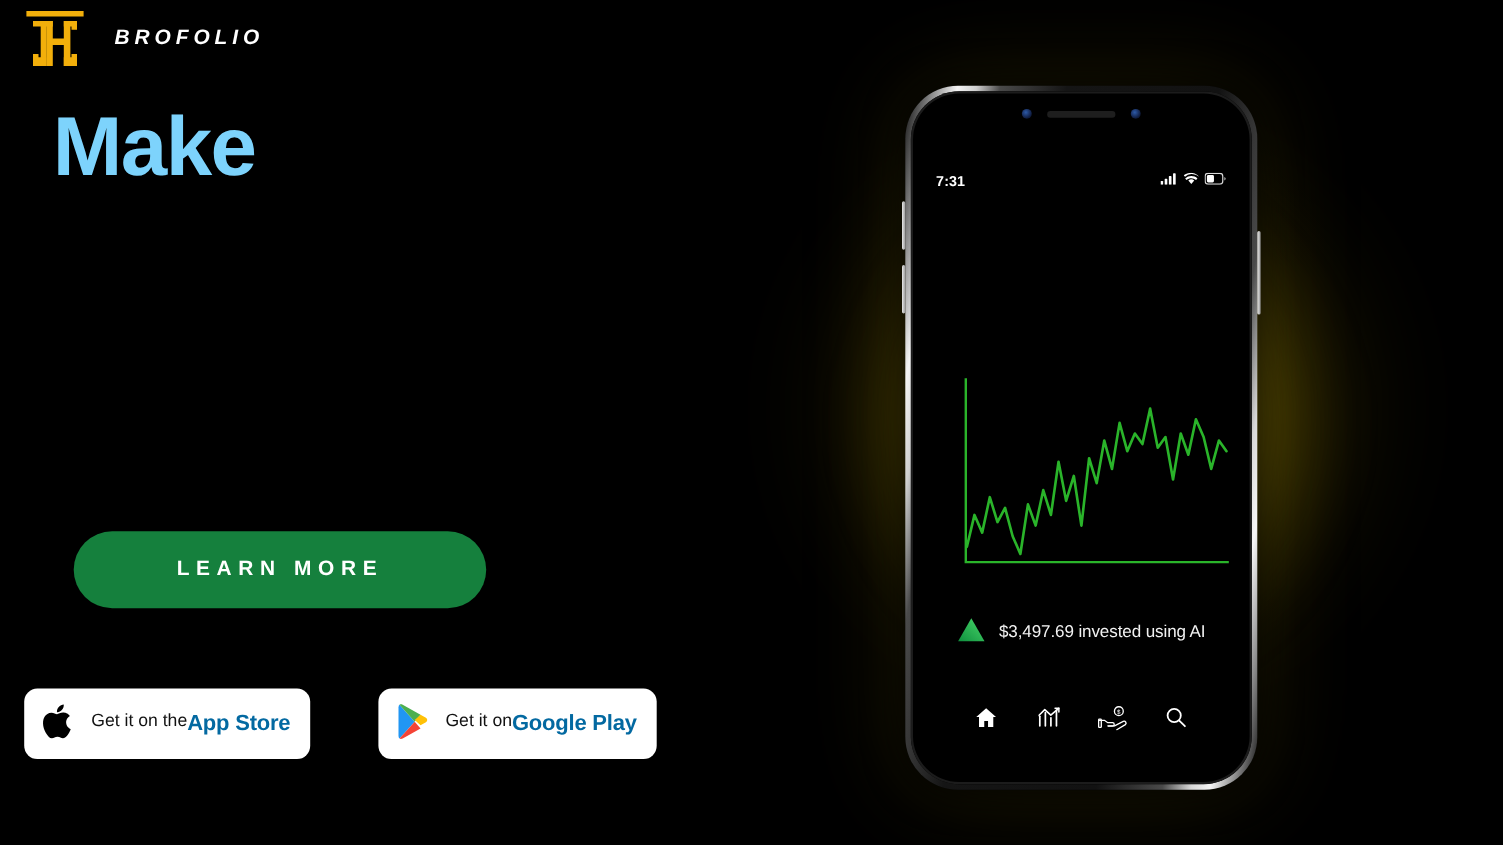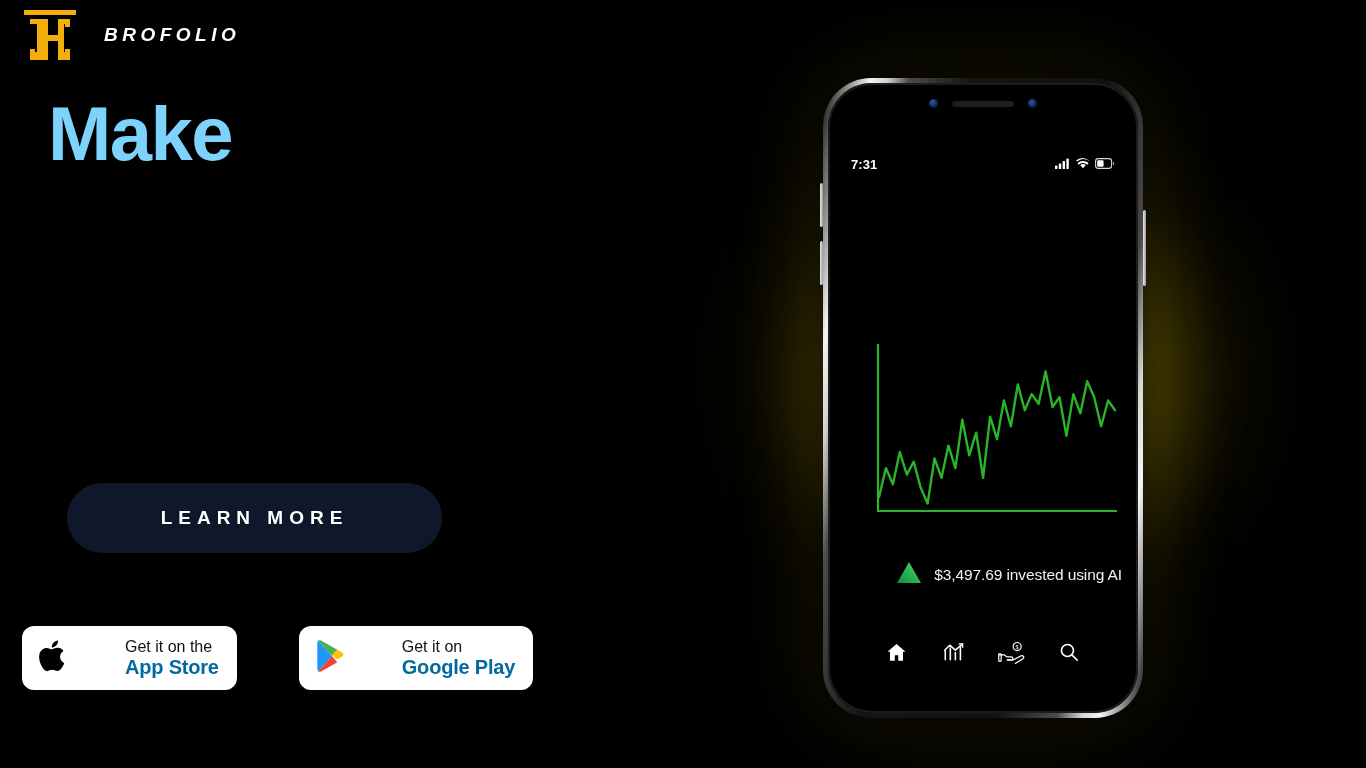--- a/index.html
+++ b/index.html
@@ -46,34 +46,34 @@
     position:absolute; left:48px; top:92px; z-index:9;
     color:#7dd3fc; font-weight:700; font-size:76px; line-height:84px;
     letter-spacing:-1.5px; max-width:560px;
   }
   .headline span { display:block; }
 
   
   .cta {
     position:absolute; left:67px; top:483px; z-index:9;
     width:375px; height:70px; border-radius:36px;
-    background:#0f172a; border:none; cursor:pointer;
+    background:#15803d; border:none; cursor:pointer;
     color:#fff; font-size:19px; font-weight:700; letter-spacing:6px;
     display:flex; align-items:center; justify-content:center;
     font-family:"Liberation Sans", sans-serif;
   }
 
   
   .badges { position:absolute; left:22px; top:626px; display:flex; gap:62px; z-index:9; }
   .badge {
     background:#fff; border-radius:12px; height:64px;
     display:flex; align-items:center; gap:13px; padding:0 18px 0 16px;
     cursor:pointer; text-decoration:none;
   }
-  .badge-txt { display:flex; flex-direction:column; line-height:1.12;margin-left:42px; }
+  .badge-txt { display:flex; flex-direction:row; line-height:1.12; }
   .badge-top { color:#111; font-size:16px; font-weight:400; }
   .badge-bot { color:#0369a1; font-size:20px; font-weight:700; letter-spacing:-0.2px; }
 
   
   .phone {
     position:absolute; left:823px; top:78px; width:320px; height:640px; z-index:8;
     border-radius:48px;
     background: linear-gradient(100deg,#0a0a0a 0%,#8e8e8e 6%,#f4f4f4 11%,#cfcfcf 15%,#4a4a4a 20%,
                 #151515 34%,#121212 66%,#4a4a4a 80%,#d8d8d8 86%,#f6f6f6 90%,#8a8a8a 95%,#0c0c0c 100%);
     padding:5px;
@@ -105,21 +105,21 @@
 
   
   .scr-title {
     position:absolute; top:118px; left:0; right:0; text-align:center;
     color:#fff; font-size:27px; font-weight:400; line-height:1.52;
     padding:0 22px; letter-spacing:-0.2px;
   }
   .chart-wrap { position:absolute; top:258px; left:44px; width:248px; height:180px; }
   .invest-row {
     position:absolute; top:478px; left:0; right:0;
-    display:flex; align-items:center; justify-content:flex-end; gap:12px; padding:0 16px;
+    display:flex; align-items:center; justify-content:center; gap:12px; padding:0 16px;
   }
   .invest-txt { color:#f2f2f2; font-size:15.5px; font-weight:400; letter-spacing:-0.1px; }
 
   .navbar { position:absolute; bottom:46px; left:0; right:0;
     display:flex; align-items:center; justify-content:space-around; padding:0 40px; }
   .nav-ic { cursor:pointer; display:flex; align-items:center; justify-content:center;
     width:30px; height:30px; }
 </style>
 </head>
 <body>

